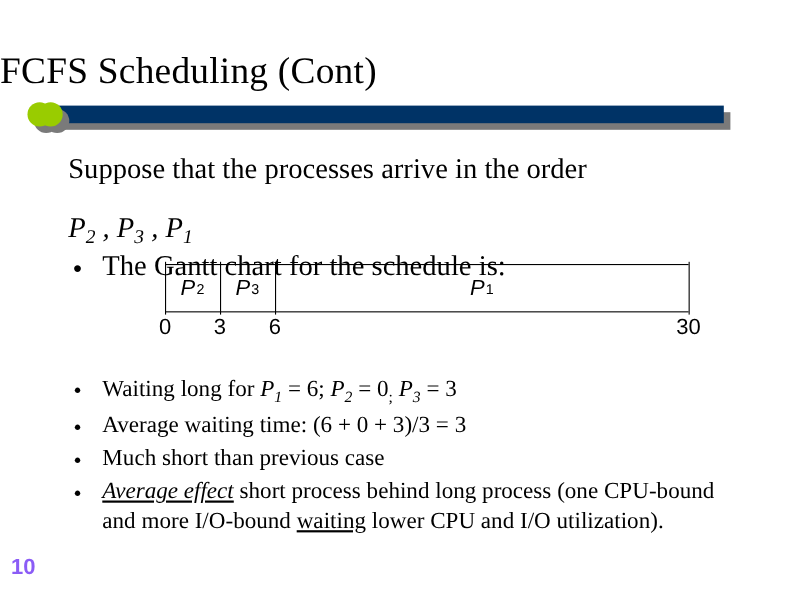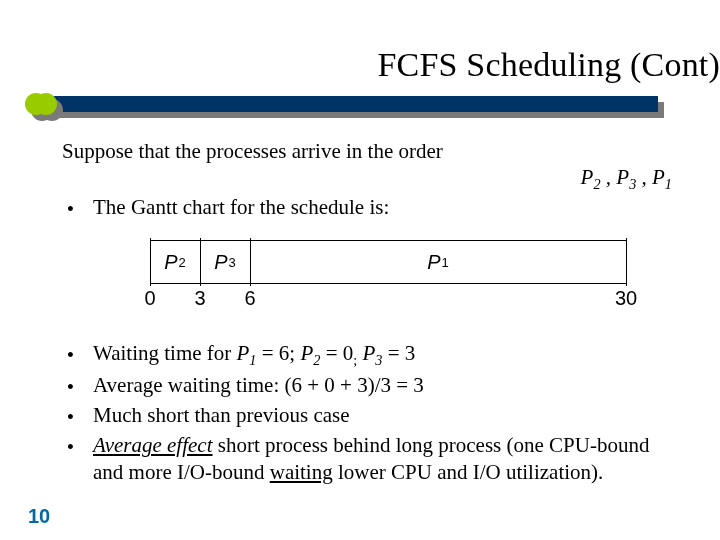--- a/index.html
+++ b/index.html
@@ -17,21 +17,21 @@
     width: 720px;
     height: 540px;
     position: relative;
     box-sizing: border-box;
   }
   .title {
     position: absolute;
     top: 46px;
     left: 0;
     width: 720px;
-    text-align: right;
+    text-align: left;
     font-size: 34px;
     letter-spacing: 0.2px;
   }
   .rule-wrap {
     position: absolute;
     top: 96px;
     left: 34px;
     width: 630px;
     height: 22px;
   }
@@ -60,27 +60,28 @@
   .disc-s1 { background:#7a7a7a; left: -3px; top: 3px; }
   .disc-s2 { background:#7a7a7a; left:  7px; top: 3px; }
   .disc1   { background:#99cc00; left: -9px; top:-3px; }
   .disc2   { background:#99cc00; left:  1px; top:-3px; }
 
   .body {
     position: absolute;
     top: 138px;
     left: 62px;
     width: 610px;
-    font-size: 21px;
+    font-size: 26px;
     line-height: 1.25;
   }
   .center-line {
-    text-align: right;
+    text-align: left;
     width: 100%;
     font-style: italic;
+    margin-top: 20px;
   }
   .plain-italic { font-style: italic; }
   .sub { font-size: 0.68em; vertical-align: sub; font-style: italic; }
   .bullet-row { display: flex; gap: 14px; margin-top: 2px; }
   .bullet-row.tight { margin-top: 0; }
   .bullet-dot {
     width: 17px;
     flex: 0 0 17px;
     text-align: center;
     line-height: 1.2;
@@ -135,26 +136,26 @@
     width: 618px;
     font-size: 21px;
     line-height: 1.25;
   }
   .semi { font-size: 0.68em; vertical-align: sub; }
   .underline { text-decoration: underline; }
   .italic { font-style: italic; }
 
   .page-num {
     position: absolute;
-    left: 28px;
+    left: 10px;
     bottom: 12px;
     font-family: Arial, Helvetica, sans-serif;
     font-size: 20px;
     font-weight: bold;
-    color: #0369a1;
+    color: #8b5cf6;
   }
 </style>
 </head>
 <body>
 
 <div class="slide">
 
   <div class="title">FCFS Scheduling (Cont)</div>
 
   <div class="rule-wrap">
@@ -201,21 +202,21 @@
       <div class="axis-label" style="left:10.5%">3</div>
       <div class="axis-label" style="left:21%">6</div>
       <div class="axis-label" style="left:100%">30</div>
     </div>
   </div>
 
   <div class="lower-bullets">
     <div class="bullet-row">
       <div class="bullet-dot">•</div>
       <div class="bullet-text">
-        <span>Waiting time for </span><span class="plain-italic">P</span><span class="sub">1</span><span> = 6; </span><span class="plain-italic">P</span><span class="sub">2</span><span> = 0</span><span class="semi">;</span><span> </span><span class="plain-italic">P</span><span class="sub">3</span><span> = 3</span>
+        <span>Waiting long for </span><span class="plain-italic">P</span><span class="sub">1</span><span> = 6; </span><span class="plain-italic">P</span><span class="sub">2</span><span> = 0</span><span class="semi">;</span><span> </span><span class="plain-italic">P</span><span class="sub">3</span><span> = 3</span>
       </div>
     </div>
     <div class="bullet-row">
       <div class="bullet-dot">•</div>
       <div class="bullet-text">Average waiting time:   (6 + 0 + 3)/3 = 3</div>
     </div>
     <div class="bullet-row">
       <div class="bullet-dot">•</div>
       <div class="bullet-text">Much short than previous case</div>
     </div>

